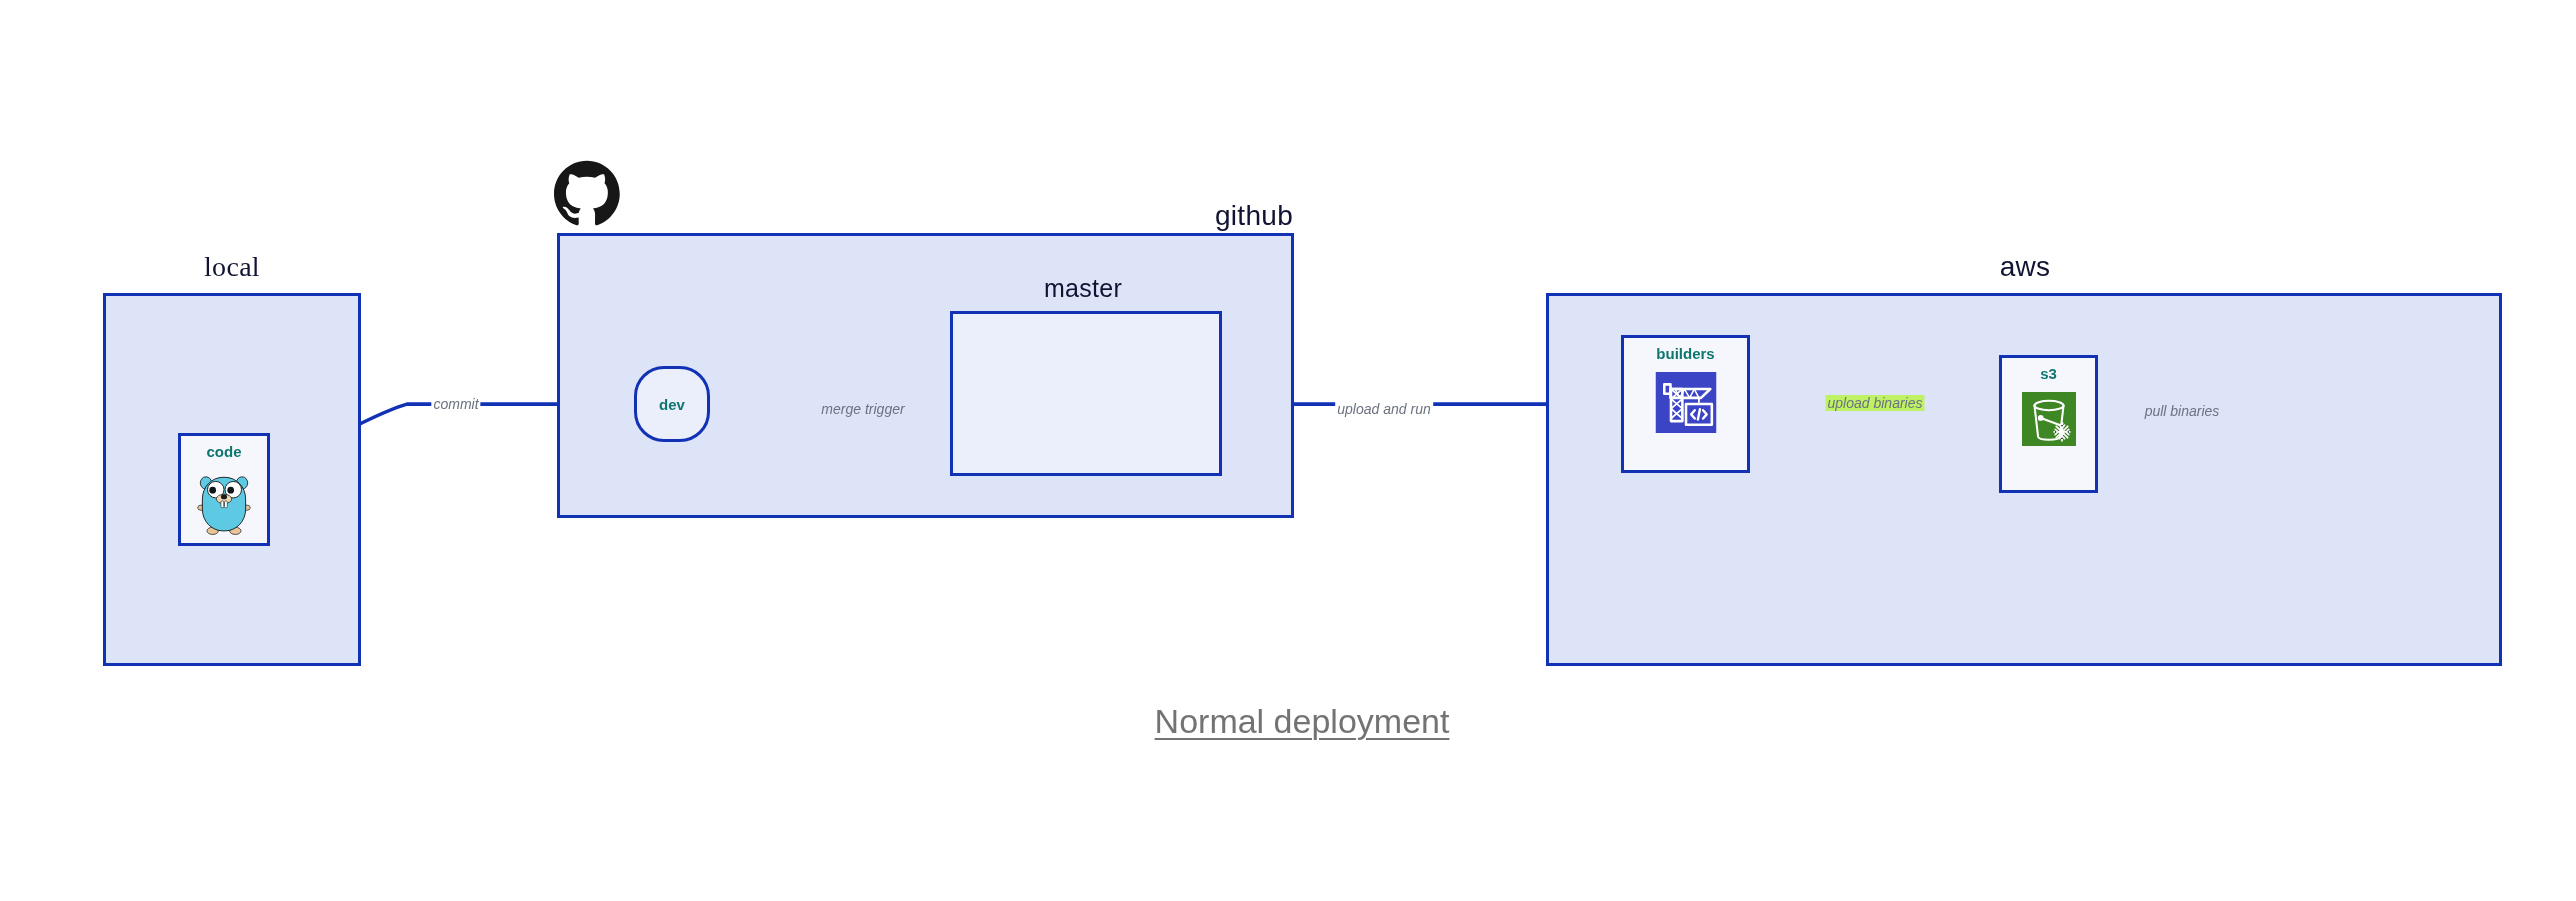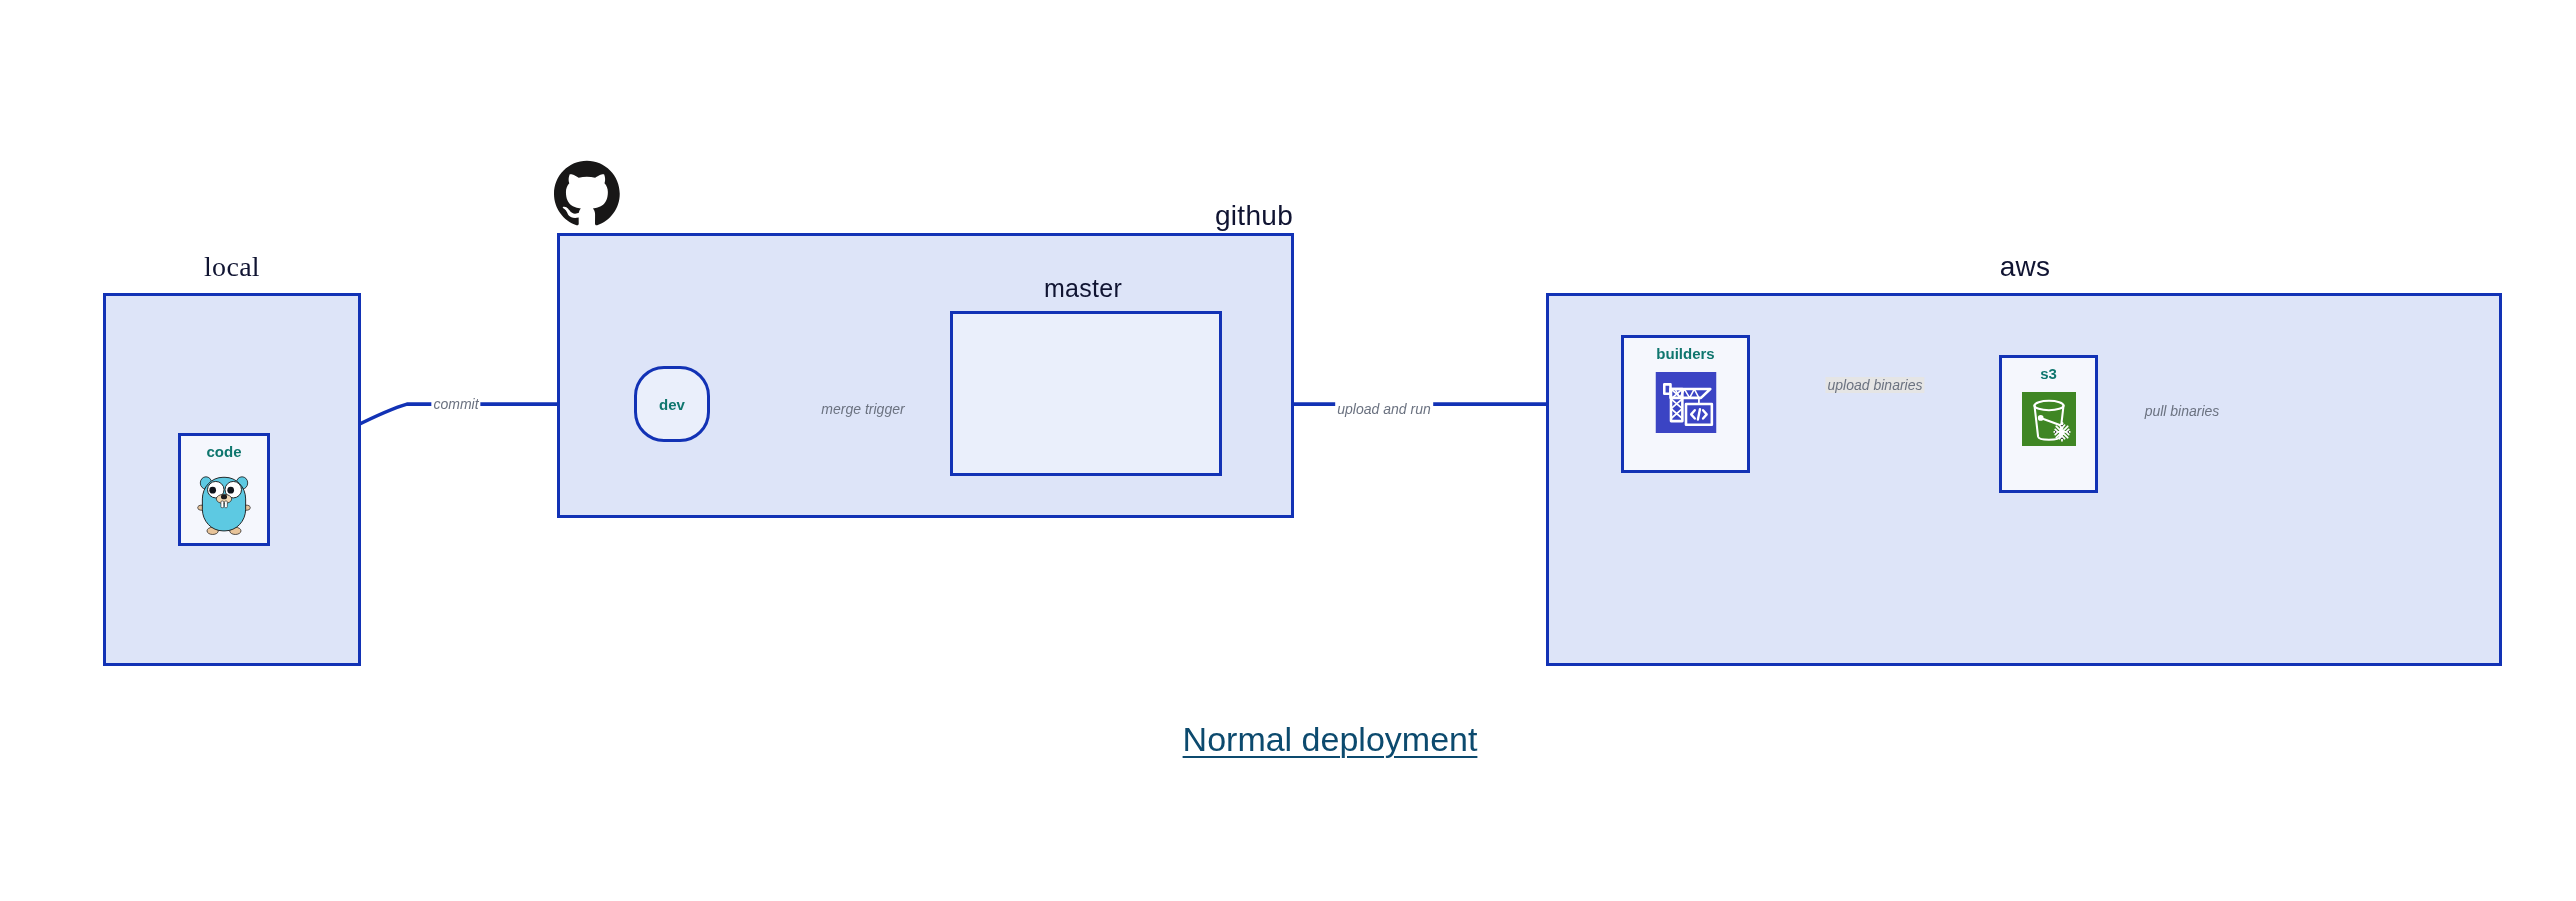--- a/index.html
+++ b/index.html
@@ -95,31 +95,30 @@
     padding: 0 2.1px;
   }
   .edge-label.on-fill {
     background: transparent;
   }
 
   
   #diagram-title {
     position: absolute;
     left: 1302px;
-    top: 720px;
+    top: 702px;
     transform: translateX(-50%);
-    color: #0c4a6e;
+    color: #737373;
     font-family: "Liberation Sans", sans-serif;
     font-weight: 400;
     font-size: 34px;
     text-decoration: underline;
     text-underline-offset: 5.2px;
     text-decoration-thickness: 2.1px;
     white-space: nowrap;
-    margin-left: 28px;
   }
 
   
   #github-logo {
     position: absolute;
     left: 554px;
     top: 160px;
     width: 66px;
     height: 66px;
   }
@@ -258,20 +257,20 @@
     </div>
   </div>
 
 
   <div class="edge-label" style="left:456px; top:404px;">commit</div>
 
   <div class="edge-label on-fill" style="left:863px; top:409px; background:#dde4f8;">merge trigger</div>
 
   <div class="edge-label" style="left:1384px; top:409px;">upload and run</div>
 
-  <div class="edge-label on-fill" style="left:1875px; top:385px; background:#e5e5e5;">upload binaries</div>
+  <div class="edge-label on-fill" style="left:1875px; top:403px; background:#bef264;">upload binaries</div>
 
   <div class="edge-label on-fill" style="left:2182px; top:411px; background:#dde4f8;">pull binaries</div>
 
   <div id="diagram-title">Normal deployment</div>
 
 </div>
 
 
 </body></html>

